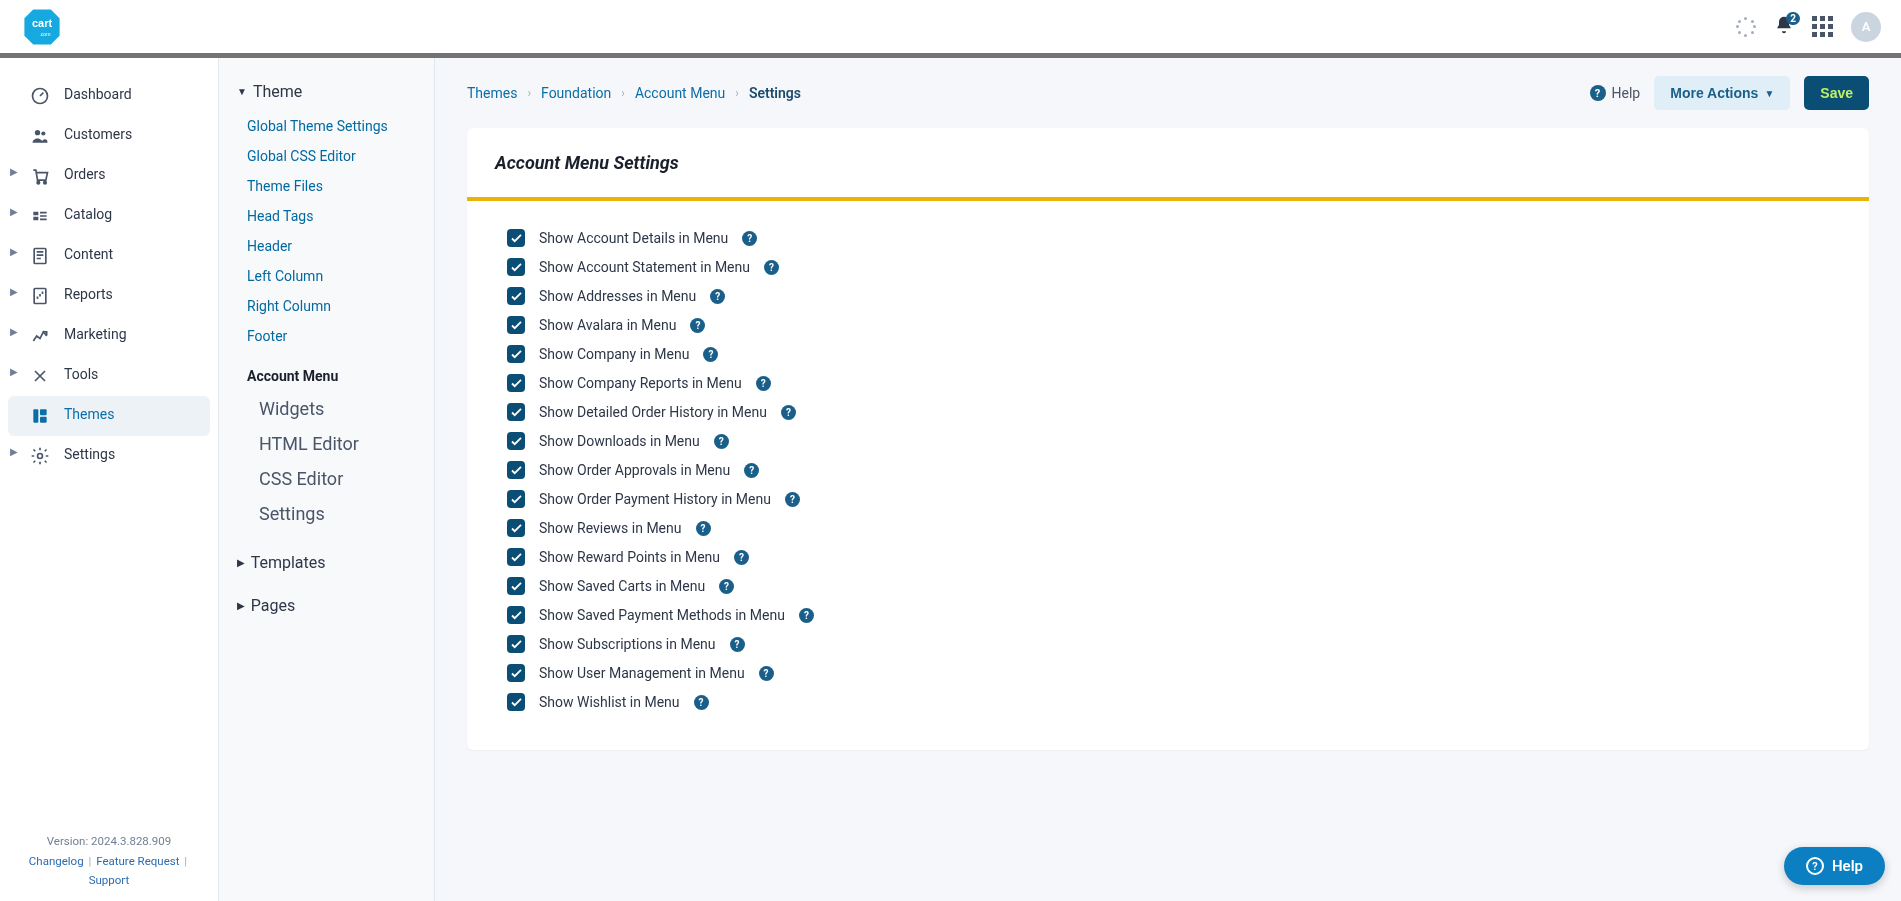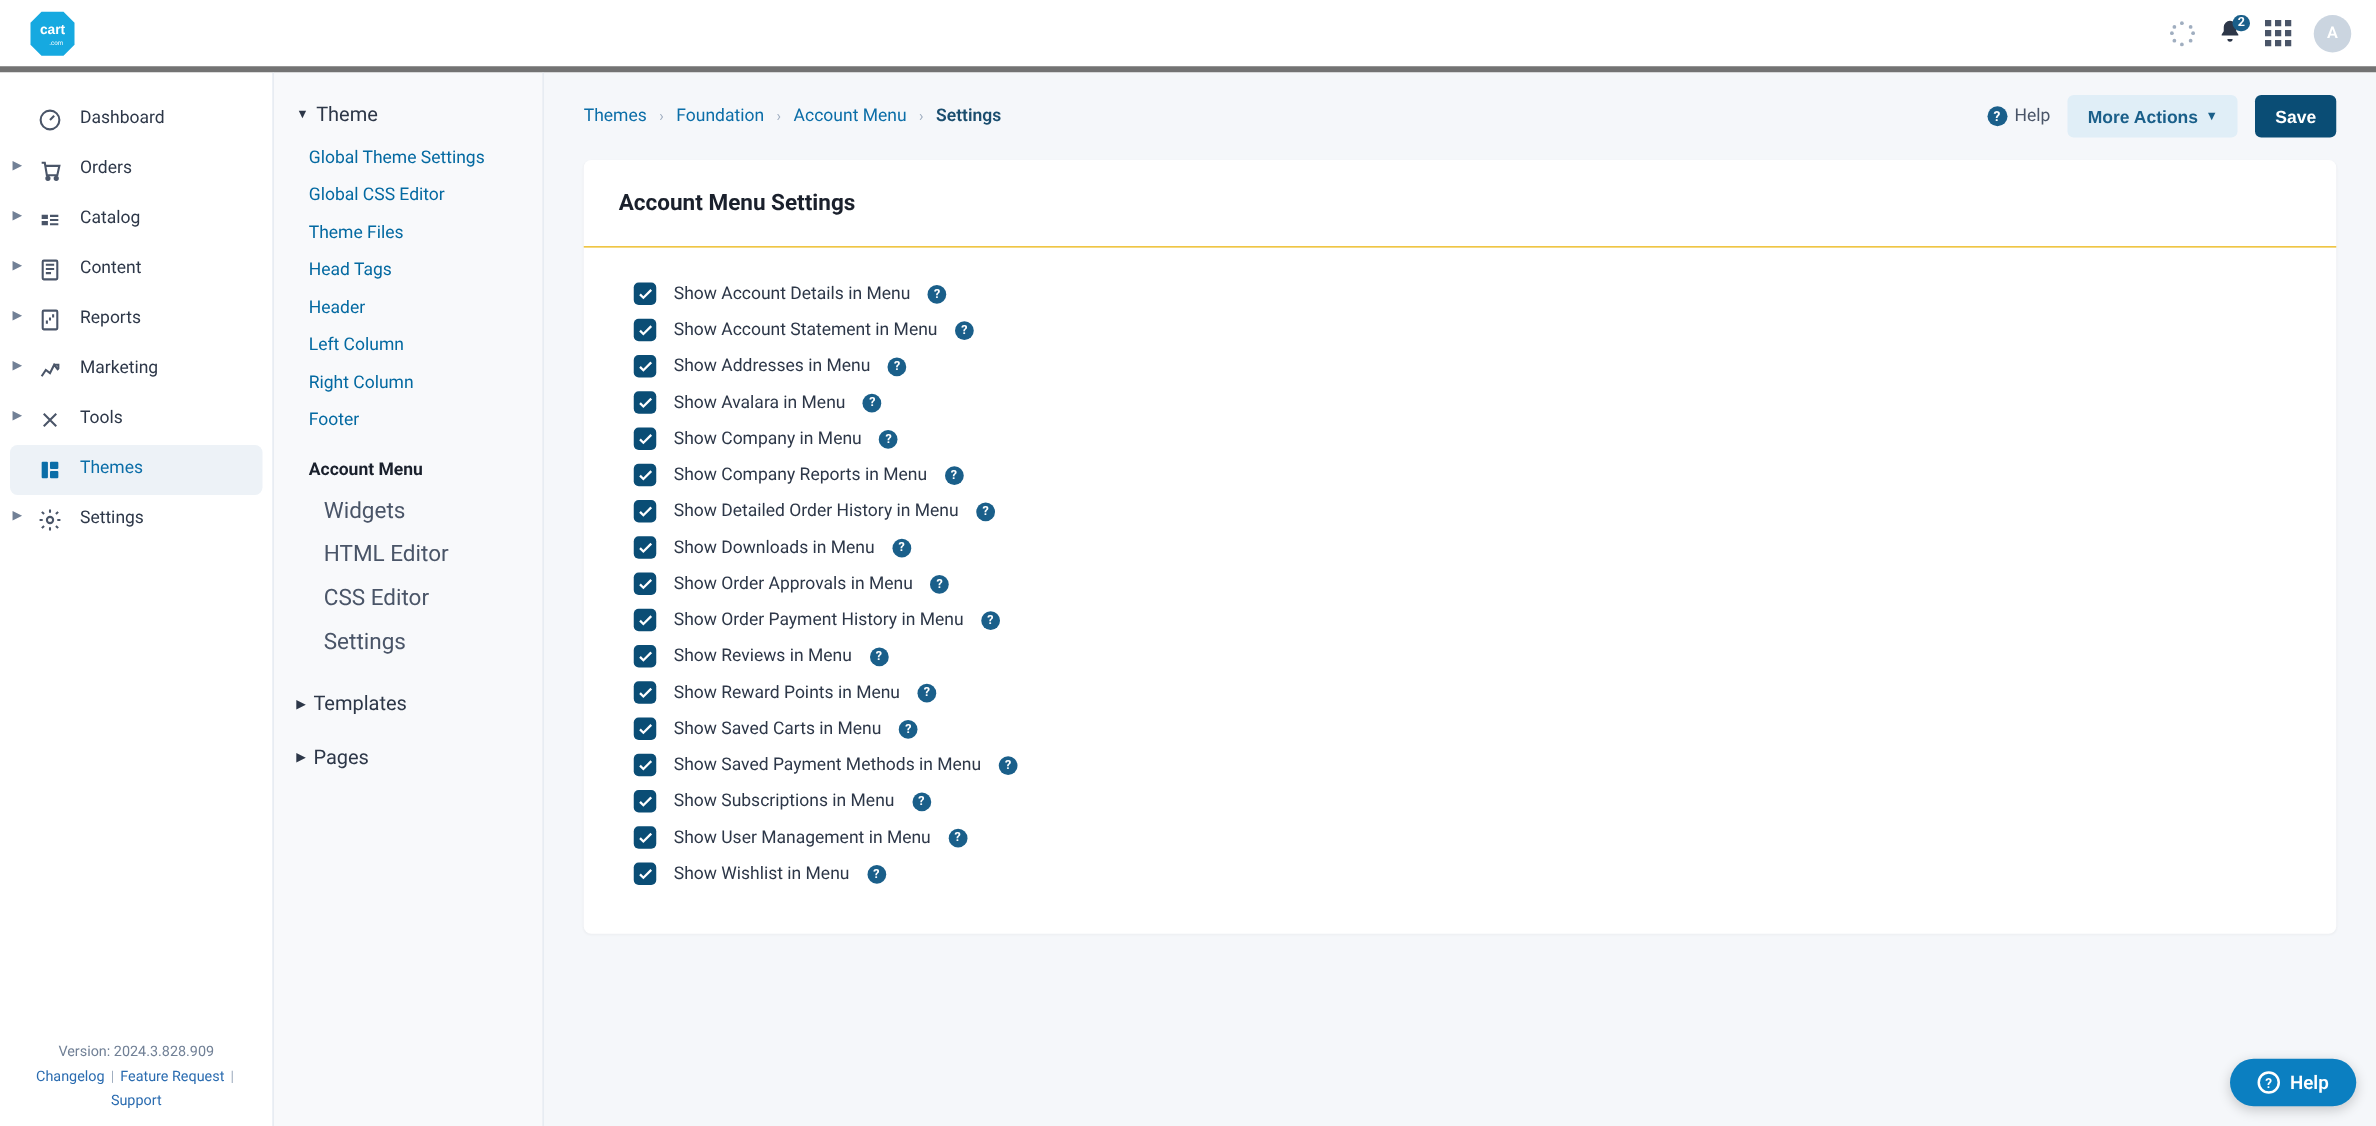--- a/index.html
+++ b/index.html
@@ -48,24 +48,24 @@
     .breadcrumbs { display:flex; align-items:center; gap:10px; font-size:14px; }
     .breadcrumbs a { color:#0b6ea8; text-decoration:none; cursor:pointer; }
     .breadcrumbs .bc-sep { color:#a0aec0; font-size:12px; }
     .breadcrumbs .bc-current { color:#1a4d6e; font-weight:600; }
     .page-actions { display:flex; align-items:center; gap:14px; }
     .help-link { display:flex; align-items:center; gap:6px; color:#4a5568; cursor:pointer; }
     .help-q { width:16px; height:16px; border-radius:50%; background:#1a5f8a; color:#fff; display:flex; align-items:center; justify-content:center; font-size:11px; font-weight:700; }
     .btn { border:none; border-radius:5px; padding:9px 16px; font-size:14px; font-weight:600; cursor:pointer; display:flex; align-items:center; gap:6px; }
     .btn-light { background:#e0eef7; color:#1a5f8a; }
     .btn-light .chev { font-size:10px; }
-    .btn-primary { background:#0a4d75; color:#ffffff; }
+    .btn-primary { background:#0a4d75; color:#bef264; }
 
     .card { background:#fff; border-radius:6px; margin:0 32px; box-shadow:0 1px 2px rgba(0,0,0,0.04); }
-    .card-head { padding:24px 28px; border-bottom:1px solid #eab308; }
+    .card-head { padding:24px 28px; border-bottom:4px solid #eab308;font-style:italic; }
     .card-head h2 { font-size:18px; font-weight:700; color:#1a202c; }
     .card-body { padding:28px 40px; }
     .check-row { display:flex; align-items:center; gap:14px; margin-bottom:11px; }
     .checkbox { width:18px; height:18px; border-radius:4px; background:#0a4d75; display:flex; align-items:center; justify-content:center; cursor:pointer; flex-shrink:0; }
     .checkbox svg { width:11px; height:9px; }
     .check-label { color:#2d3748; font-size:14px; }
     .info-q { width:15px; height:15px; border-radius:50%; background:#1a5f8a; color:#fff; display:flex; align-items:center; justify-content:center; font-size:10px; font-weight:700; cursor:pointer; flex-shrink:0; }
 
     .help-pill { position:fixed; bottom:16px; right:16px; background:#0b7fc1; color:#fff; border-radius:26px; padding:10px 22px; display:flex; align-items:center; gap:8px; font-weight:600; cursor:pointer; box-shadow:0 3px 10px rgba(0,0,0,0.2); font-size:15px; }
     .help-pill .qmark { width:18px; height:18px; border:2px solid #fff; border-radius:50%; display:flex; align-items:center; justify-content:center; font-size:11px; }
@@ -118,20 +118,31 @@
   <div class="sidebar-primary">
     <ul class="nav-list" id="nav-list">
         <li class="nav-item no-caret">
     <span class="icon">
             <svg viewBox="0 0 24 24">
               <circle cx="12" cy="12" r="9" fill="none" stroke="currentColor" stroke-width="2"></circle>
               <path d="M12 12 L16 8" stroke="currentColor" stroke-width="2"></path>
             </svg>
           </span>
     <span class="">Dashboard</span>
+        </li>
+        <li class="nav-item no-caret">
+    <span class="icon">
+            <svg viewBox="0 0 24 24" fill="currentColor">
+              <circle cx="9" cy="8" r="3.2"></circle>
+              <circle cx="16" cy="9" r="2.5"></circle>
+              <path d="M3 20c0-3 3-5 6-5s6 2 6 5"></path>
+              <path d="M14 20c0-2 2-4 4-4s3 1 3 4"></path>
+            </svg>
+          </span>
+    <span class="">Customers</span>
         </li>
         <li class="nav-item">
           <span class="caret">▶</span>
     <span class="icon">
             <svg viewBox="0 0 24 24" fill="none" stroke="currentColor" stroke-width="2">
               <path d="M4 5h3l2 12h10l2-9H8"></path>
               <circle cx="10" cy="20" r="1.5" fill="currentColor"></circle>
               <circle cx="18" cy="20" r="1.5" fill="currentColor"></circle>
             </svg>
           </span>

